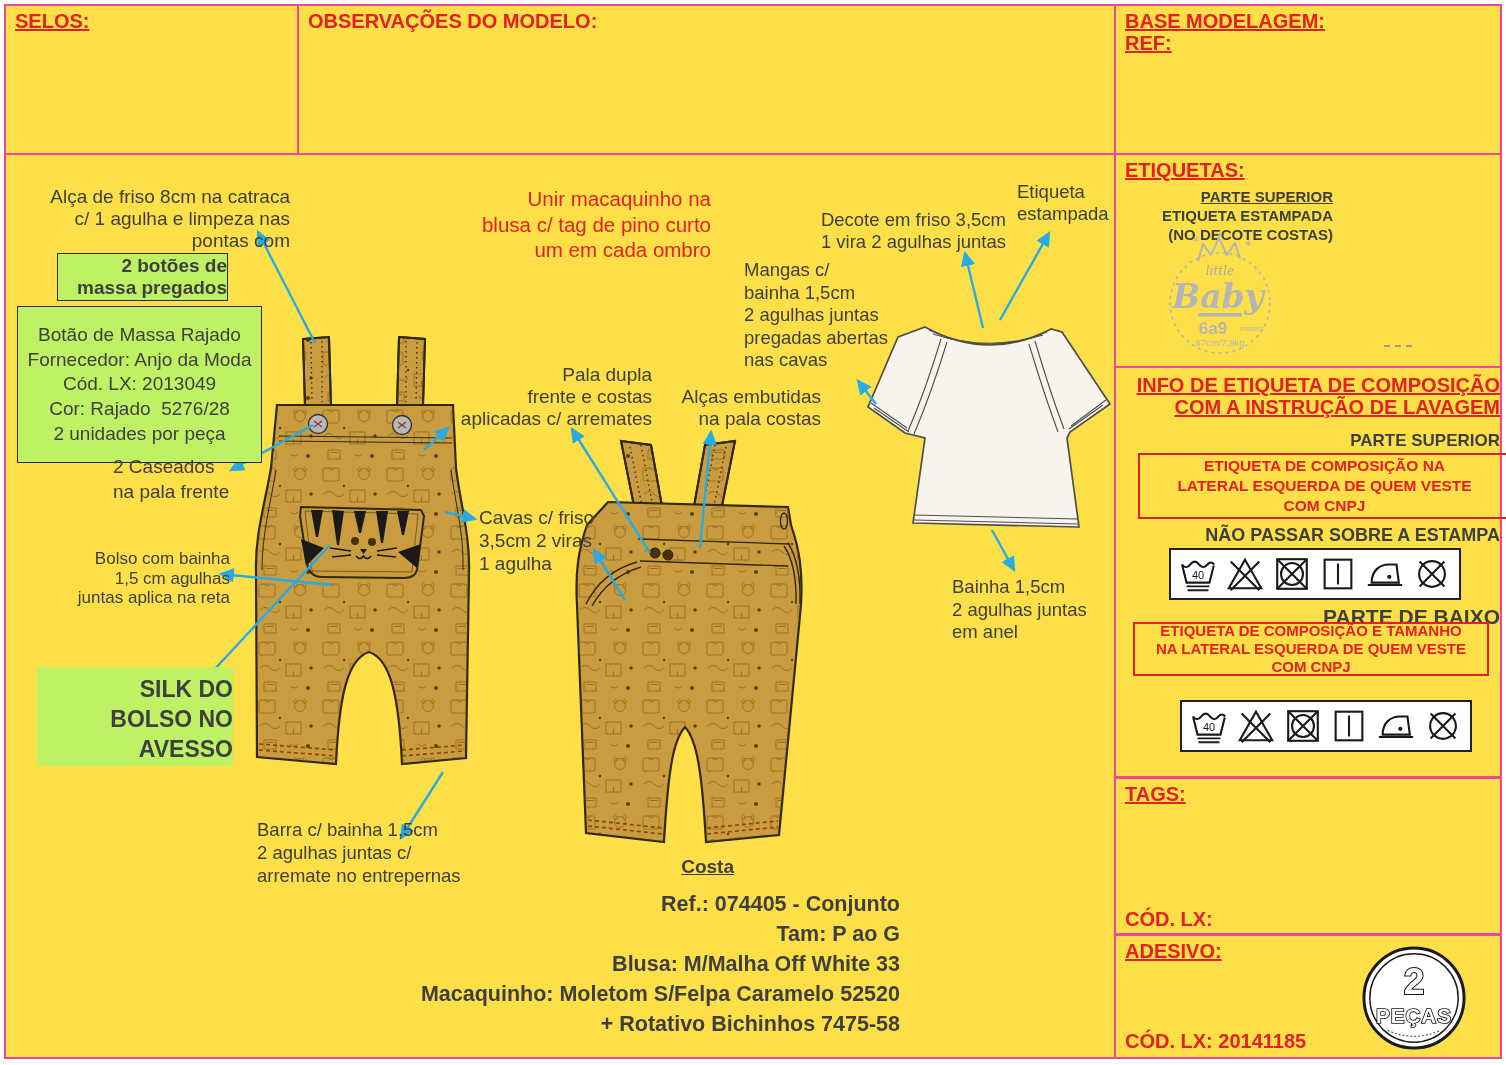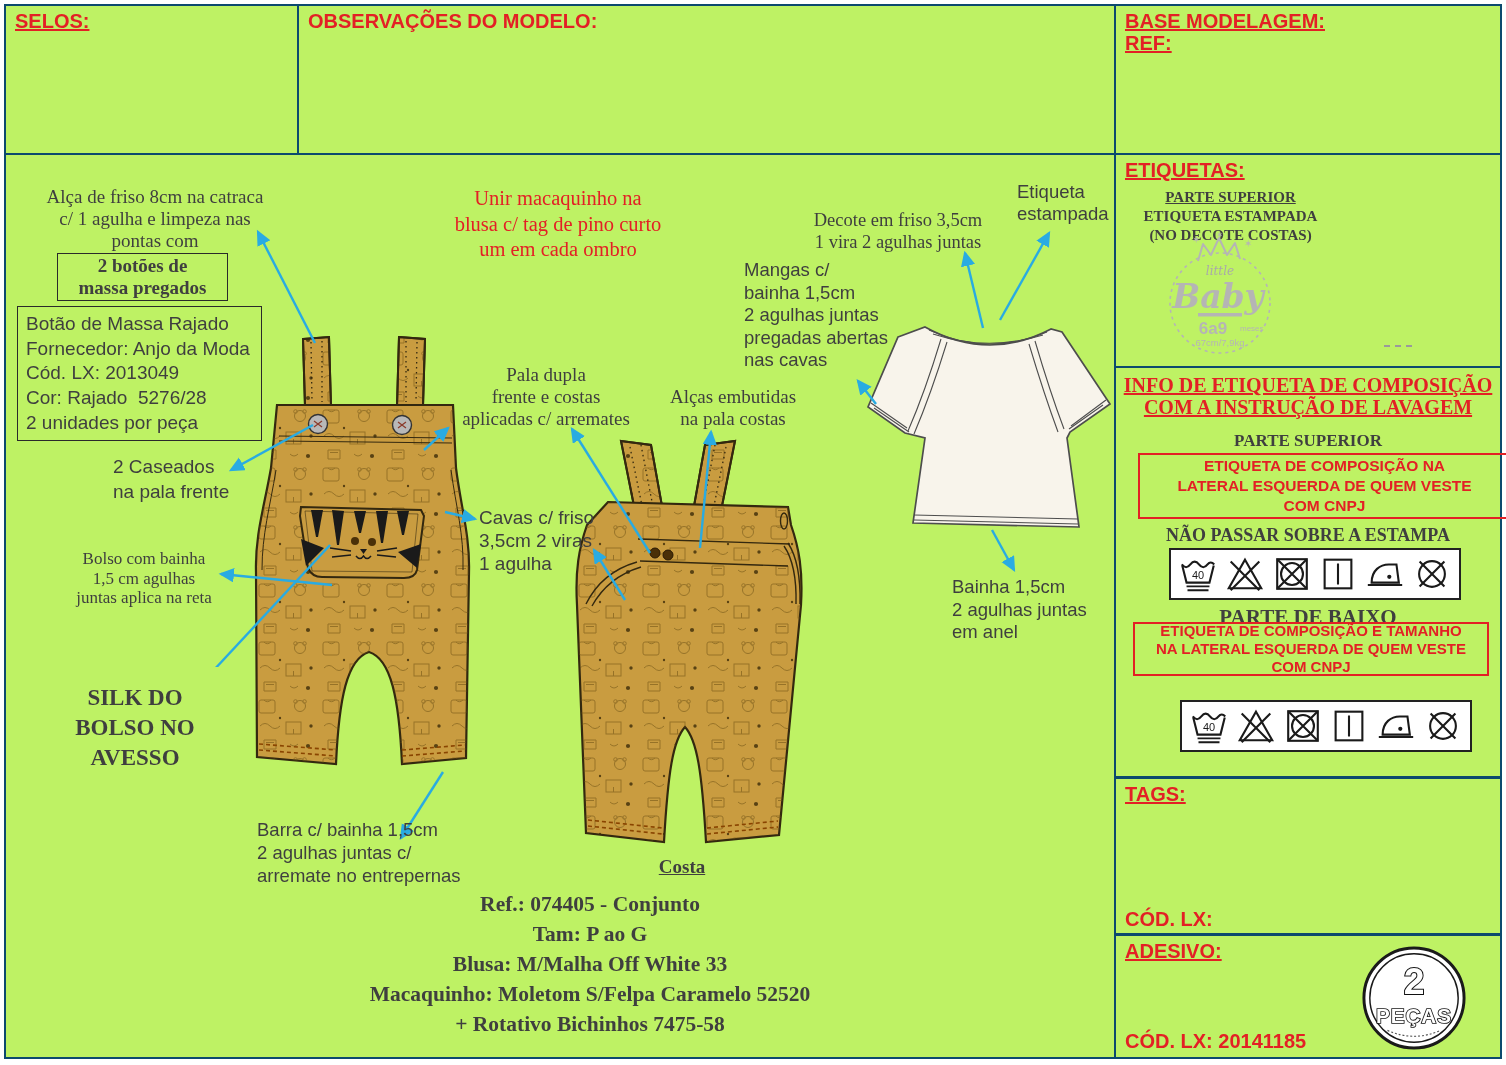--- a/index.html
+++ b/index.html
@@ -1,24 +1,24 @@
 <!DOCTYPE html>
 <html><head>
 <meta charset="utf-8">
 <style>
   html,body{margin:0;padding:0;background:#e8e8e8;}
   .sheet{
     position:relative;width:1506px;height:1065px;background:#fff;
     font-family:"Liberation Sans",sans-serif;color:#3f3f3f;overflow:hidden;
   }
-  .box{position:absolute;border:2px solid #0c4a6e;background:#bef264;box-sizing:border-box;}
+  .box{position:absolute;border:2px solid #ec4899;background:#fde047;box-sizing:border-box;}
   .red-title{color:#e32025;font-weight:bold;font-size:20px;text-decoration:underline;line-height:1.1;}
   .pad{padding:4px 9px;}
   .ann{position:absolute;white-space:pre-line;font-size:19px;line-height:1.16;color:#3f3f3f;}
-  .center{text-align:center;font-family:Liberation Serif, serif;}
+  .center{text-align:right;}
   .yellow{background:#bef264;}
   .bordered{border:1px solid #2a2a2a;box-sizing:border-box;}
   .bold{font-weight:bold;}
   .red-text{color:#e32025;}
   .u{text-decoration:underline;}
   .sub{font-size:15px;font-weight:bold;line-height:1.25;color:#3f3f3f;}
   .care-bar{position:absolute;border:2px solid #222;background:#fff;display:flex;align-items:center;justify-content:space-around;padding:2px 4px;box-sizing:border-box;}
   .care-icon{width:42px;height:42px;flex:0 0 auto;}
   .redbox{position:absolute;border:2px solid #e32025;color:#e32025;font-weight:bold;
           display:flex;align-items:center;justify-content:center;text-align:center;
@@ -308,31 +308,31 @@
       <path d="M876,404 L858,381" marker-end="url(#ah)"></path>
       <path d="M992,530 L1014,570" marker-end="url(#ah)"></path>
     </g>
   </svg>
 
   <div class="ann center" style="left:20px;top:186px;width:270px;">Alça de friso 8cm na catraca
 c/ 1 agulha e limpeza nas
 pontas com</div>
   <div class="ann center yellow bordered bold" style="left:57px;top:253px;width:171px;padding:1px 0;">2 botões de
 massa pregados</div>
-  <div class="ann yellow bordered" style="left:17px;top:306px;width:245px;line-height:1.3;padding:5px 8px;white-space:pre-wrap;">Botão de Massa Rajado
+  <div class="ann yellow bordered" style="left:17px;top:306px;width:245px;line-height:1.3;padding:16px 8px;white-space:pre-wrap;text-align:center;">Botão de Massa Rajado
 Fornecedor: Anjo da Moda
 Cód. LX: 2013049
 Cor: Rajado  5276/28
 2 unidades por peça</div>
   <div class="ann" style="left:113px;top:455px;line-height:1.3;">2 Caseados
 na pala frente</div>
   <div class="ann center" style="left:58px;top:549px;width:172px;font-size:17px;">Bolso com bainha
 1,5 cm agulhas
 juntas aplica na reta</div>
-  <div class="ann center yellow bold" style="left:37px;top:667px;width:196px;height:99px;font-size:23px;line-height:1.3;padding-top:16px;box-sizing:border-box;">SILK DO
+  <div class="ann center yellow bold" style="left:37px;top:667px;width:196px;height:99px;font-size:23px;line-height:1.3;padding-top:8px;box-sizing:border-box;">SILK DO
 BOLSO NO
 AVESSO</div>
   <div class="ann" style="left:257px;top:819px;font-size:18.5px;line-height:1.24;">Barra c/ bainha 1,5cm
 2 agulhas juntas c/
 arremate no entrepernas</div>
   <div class="ann center red-text" style="left:405px;top:186px;width:306px;font-size:20.5px;line-height:1.25;">Unir macaquinho na
 blusa c/ tag de pino curto
 um em cada ombro</div>
   <div class="ann center" style="left:440px;top:364px;width:212px;">Pala dupla
 frente e costas

